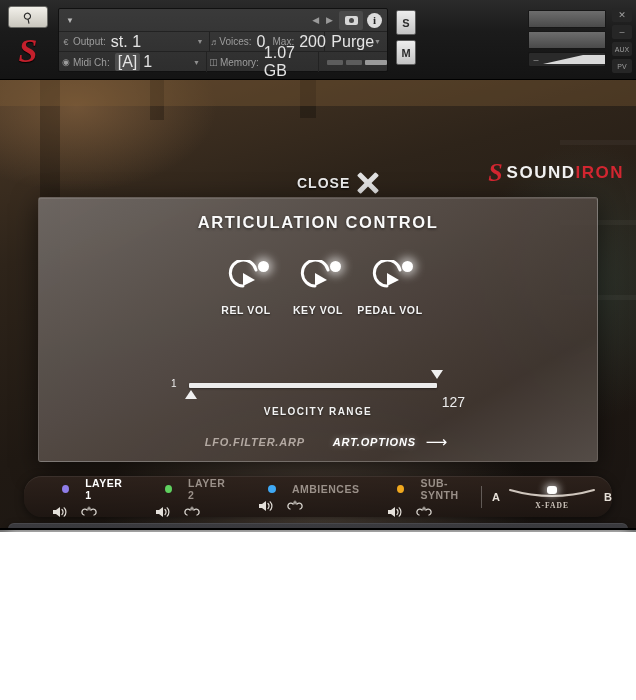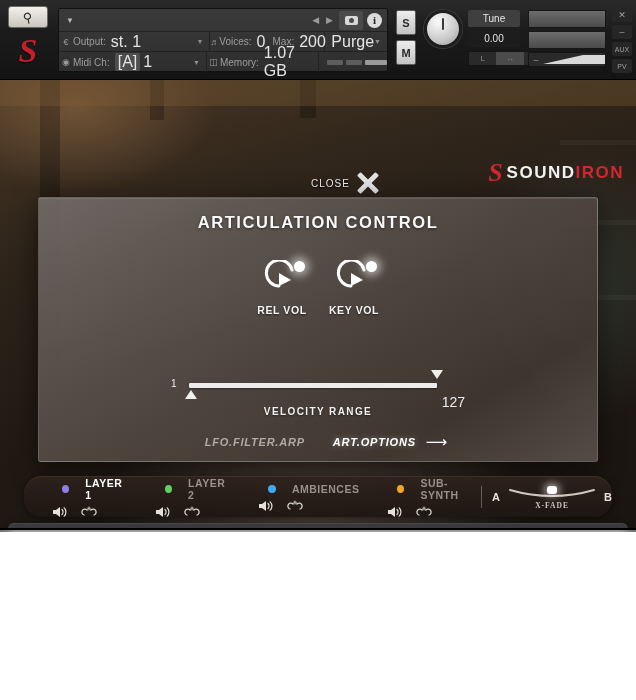--- a/index.html
+++ b/index.html
@@ -106,22 +106,22 @@
       radial-gradient(ellipse 200px 120px at 12% 6%, rgba(150,110,70,.55), transparent 70%),
       radial-gradient(ellipse 160px 200px at 92% 45%, rgba(60,80,70,.5), transparent 70%),
       radial-gradient(ellipse 300px 160px at 50% 95%, rgba(170,150,130,.35), transparent 72%),
       linear-gradient(165deg,#4a3826 0%, #2e241a 30%, #201913 62%, #1a1512 100%);
   }
   .bg-plank { position:absolute; background:rgba(0,0,0,.25); }
   .bg-shelf { position:absolute; background:rgba(255,255,255,.04); }
 
   
   .close-row { position:absolute; left:297px; top:92px; display:flex; align-items:center; gap:7px; }
-  .close-txt { color:#ededed; font-size:10px; font-weight:normal; letter-spacing:1px;
-    text-shadow:0 1px 2px #000;margin-left:14px; }
+  .close-txt { color:#ededed; font-size:14px; font-weight:bold; letter-spacing:1px;
+    text-shadow:0 1px 2px #000; }
   .close-x { width:22px; height:22px; position:relative; }
   .close-x:before,.close-x:after { content:''; position:absolute; left:50%; top:50%; width:5px;
     height:26px; background:#e2e2e2; border-radius:1px; transform-origin:center; }
   .close-x:before { transform:translate(-50%,-50%) rotate(45deg); }
   .close-x:after  { transform:translate(-50%,-50%) rotate(-45deg); }
 
   
   .logo { position:absolute; right:12px; top:80px; display:flex; align-items:center; gap:4px; }
   .logo-mark { font-size:26px; font-weight:bold; color:#d22630; font-family:"Liberation Serif",serif;
     font-style:italic; line-height:1; }
@@ -280,32 +280,20 @@
           </span>
         </span>
       </div>
     </div>
 
     <div class="k-s-m">
       <div class="smbtn">S</div>
       <div class="smbtn">M</div>
     </div>
 
-    <div class="k-tune">
-      <div class="tune-knob"></div>
-      <div class="tune-disp">
-        <div>Tune</div>
-        <div class="val">0.00</div>
-      </div>
-      <div class="pan-bar">
-        <span>L</span>
-        <span class="mid">↔</span>
-        <span>R</span>
-      </div>
-    </div>
 
     <div class="k-meter">
       <div class="mbar"></div>
       <div class="mbar"></div>
       <div class="k-vol">
         <span class="mn">–</span>
         <span class="wedge"></span>
         <span class="mx">+</span>
       </div>
     </div>
@@ -361,20 +349,30 @@
           <div class="arc-knob">
             <svg width="44" height="40" viewBox="0 0 44 40">
               <path d="M32 10 A13 13 0 1 0 19 26" fill="none" stroke="#ffffff" stroke-width="3" stroke-linecap="round"></path>
               <path d="M19 26 L19 13 L31 20 Z" fill="#ffffff"></path>
             </svg>
             <span class="arc-dot"></span>
           </div>
           <div class="kname">KEY VOL</div>
         </div>
 
+        <div class="kwrap">
+          <div class="arc-knob">
+            <svg width="44" height="40" viewBox="0 0 44 40">
+              <path d="M32 10 A13 13 0 1 0 19 26" fill="none" stroke="#ffffff" stroke-width="3" stroke-linecap="round"></path>
+              <path d="M19 26 L19 13 L31 20 Z" fill="#ffffff"></path>
+            </svg>
+            <span class="arc-dot"></span>
+          </div>
+          <div class="kname">PEDAL VOL</div>
+        </div>
       </div>
 
       <div class="vel-wrap">
         <div class="vel-line">
           <span class="vel-min">1</span>
           <span class="vel-track"></span>
           <span class="vel-max">127</span>
           <span class="vel-h-lo"></span>
           <span class="vel-h-hi"></span>
         </div>

